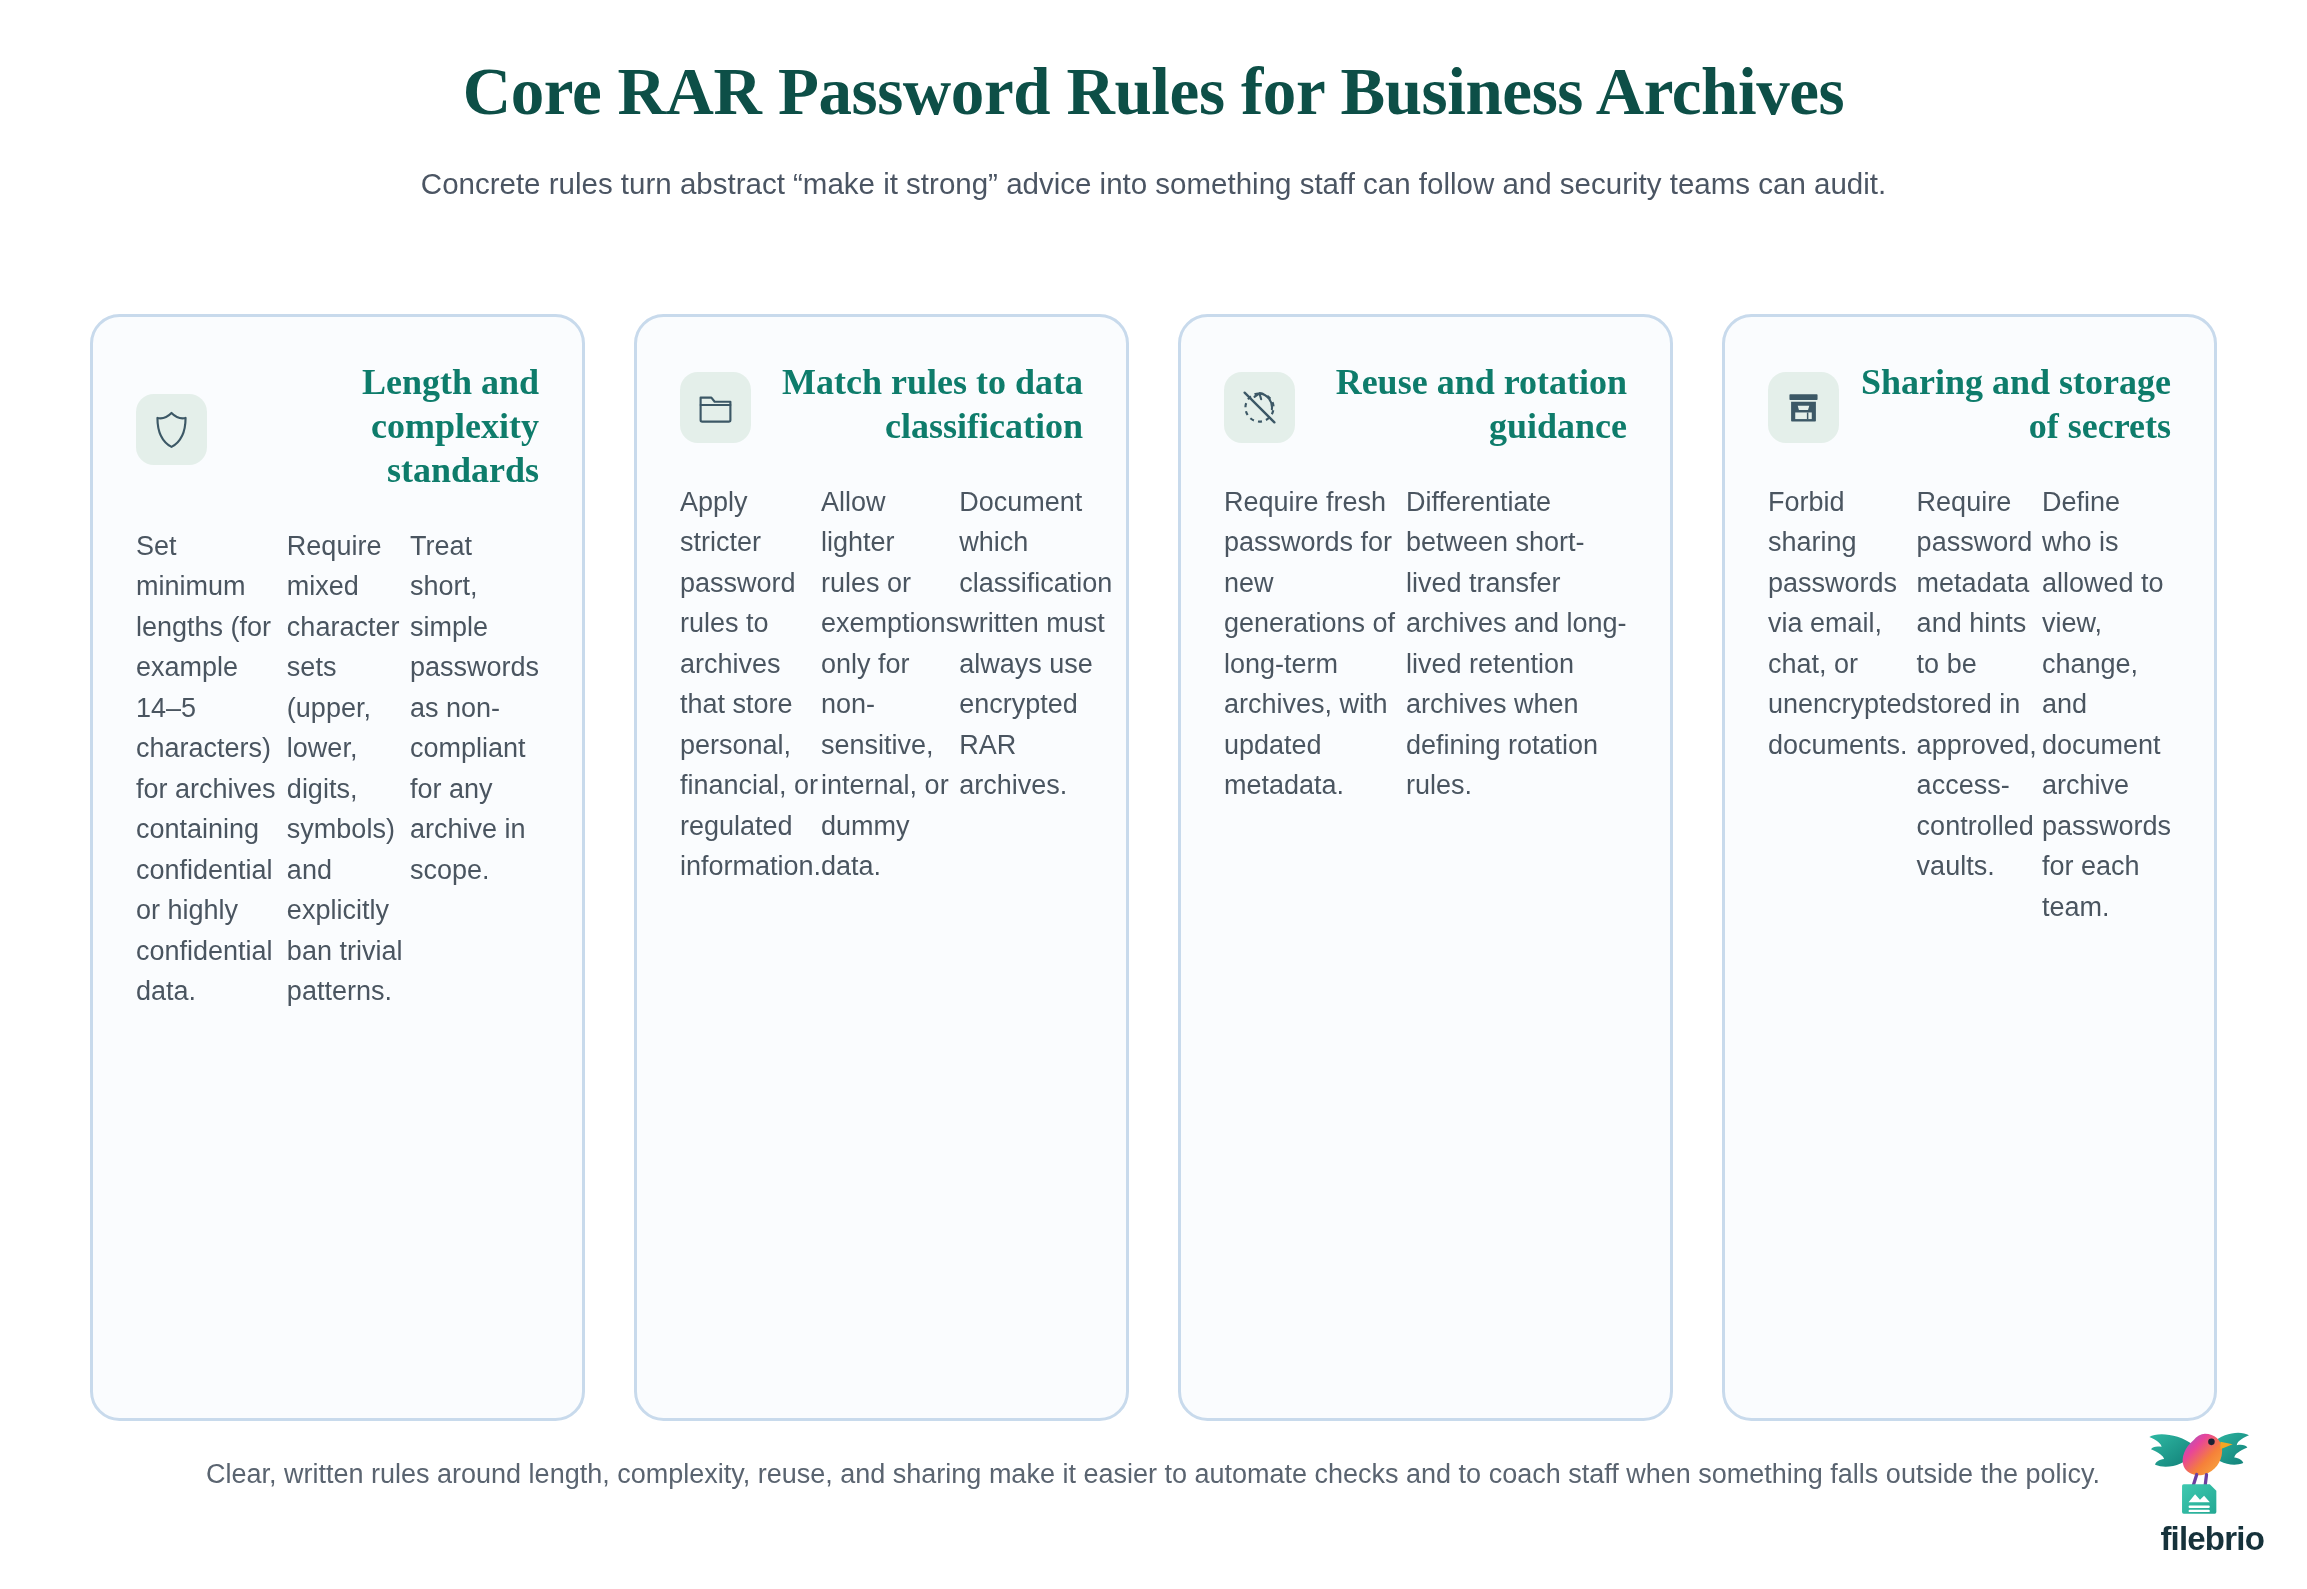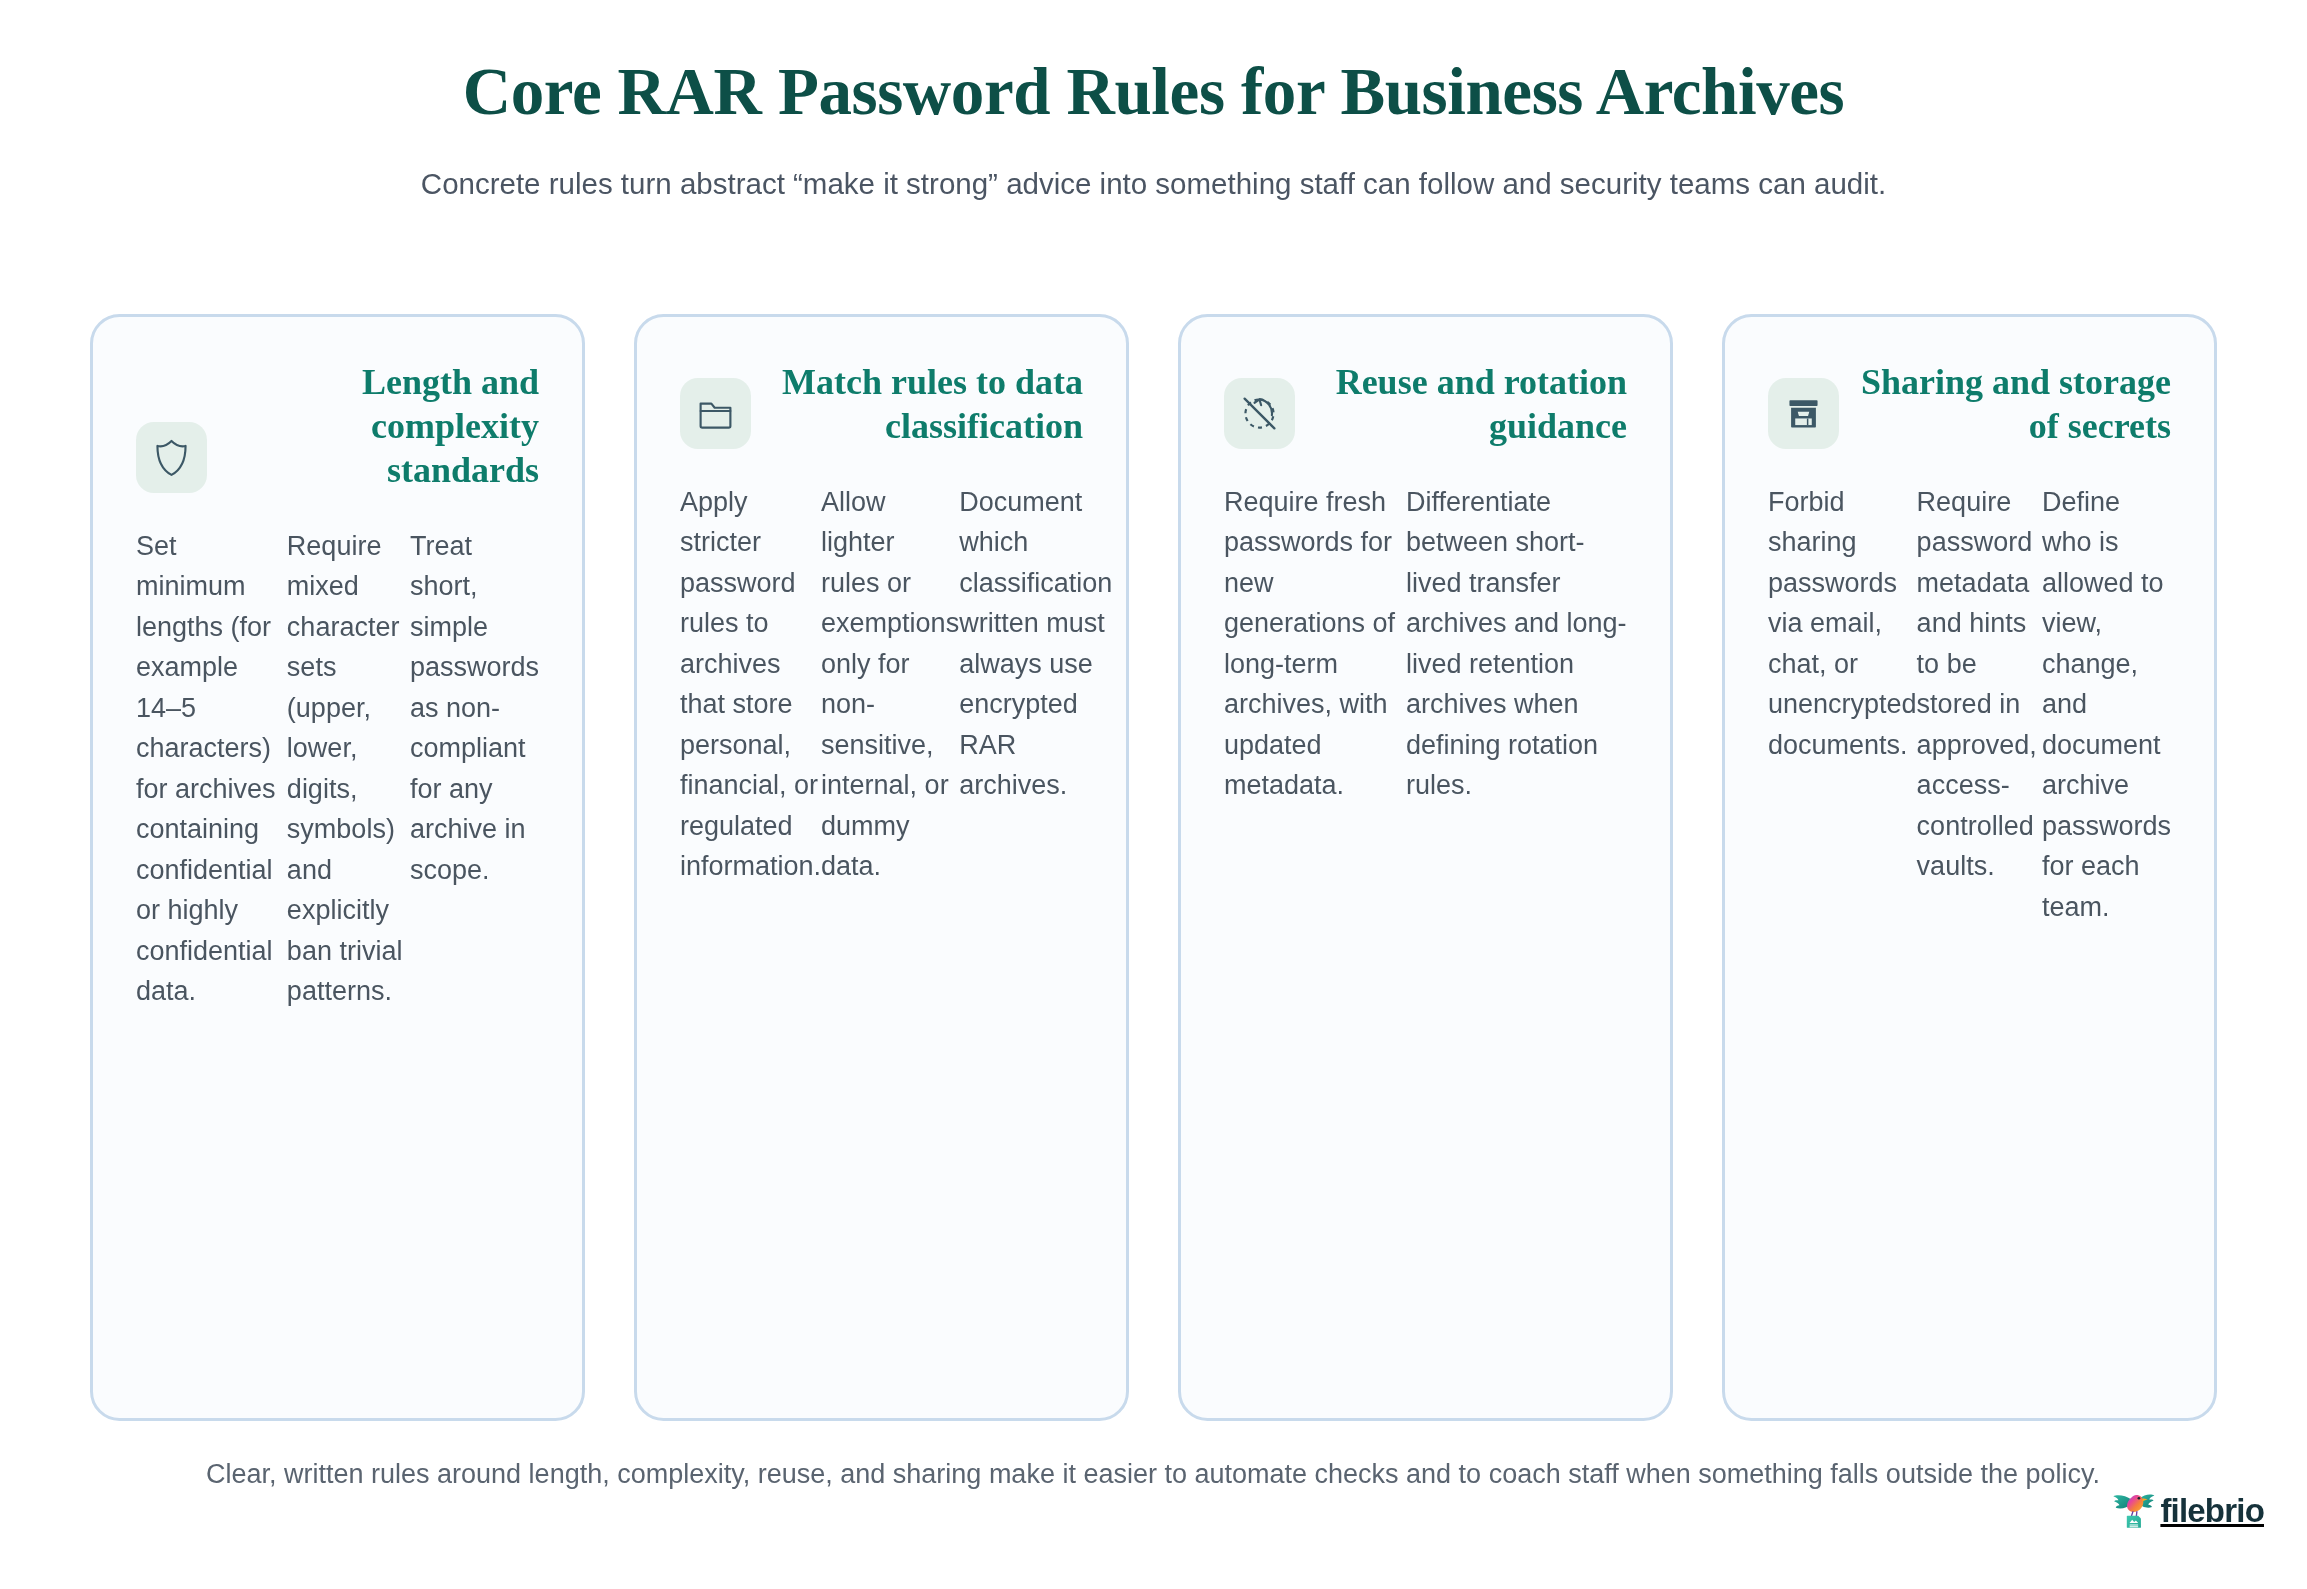--- a/index.html
+++ b/index.html
@@ -57,21 +57,21 @@
     border: 3.3px solid #c8daec;
     border-radius: 29.5px;
     padding: 44px 43px 33px 43px;
     display: flex;
     flex-direction: column;
     overflow: hidden;
   }
 
   .card-head {
     display: flex;
-    align-items: flex-end;
+    align-items: center;
     gap: 21.3px;
     margin-bottom: 33px;
   }
 
   .icon-tile {
     flex: 0 0 auto;
     width: 71px;
     height: 71px;
     border-radius: 18px;
     background: #e4efea;
@@ -118,22 +118,22 @@
     color: #5a6470;
   }
 
   
   .brand {
     position: absolute;
     right: 43px;
     bottom: 31px;
     width: 156px;
     display: flex;
-    align-items: center;
-    text-decoration: underline;
+    flex-direction: column;
+    align-items: flex-end;
   }
 
   .brand-mark { width: 128px; height: 98px; }
 
   .brand-name {
     margin-top: 3.3px;
     font-family: "Liberation Sans", sans-serif;
     font-weight: 700;
     font-size: 33px;
     letter-spacing: -0.8px;

